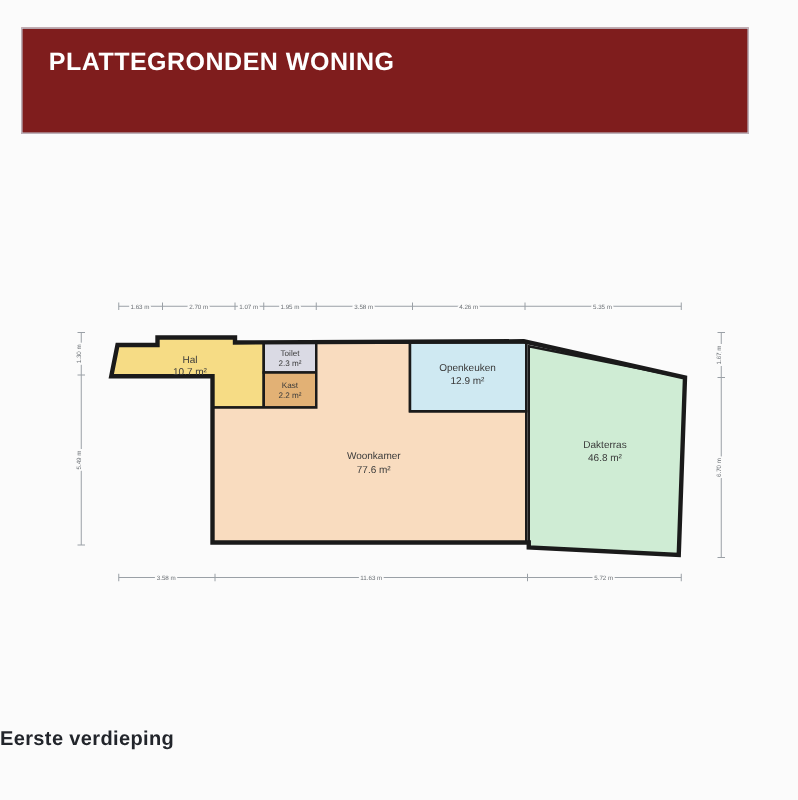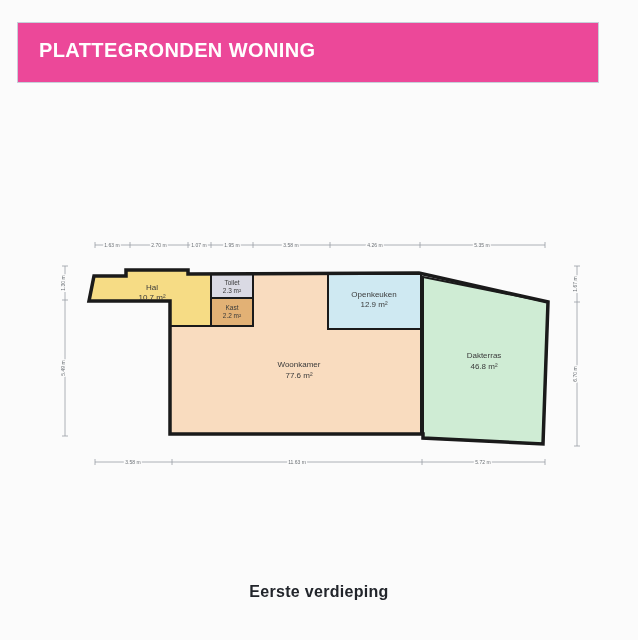--- a/index.html
+++ b/index.html
@@ -5,22 +5,22 @@
   html,body { margin:0; padding:0; }
   body {
     width:638px; height:640px;
     background:#fbfbfb;
     position:relative;
     overflow:hidden;
     font-family:"Liberation Sans", sans-serif;
   }
   .header {
     position:absolute; left:17px; top:22px;
-    width:582px; height:61px;
-    background:#ec4899;
+    width:582px; height:85px;
+    background:#7f1d1d;
     border:1px solid #c7d0da;
     box-sizing:border-box;
   }
   .header h1 {
     margin:0; padding:16px 0 0 21px;
     color:#ffffff; font-size:20px; font-weight:800;
     letter-spacing:0.4px;
   }
   svg.plan { position:absolute; left:0; top:0; }
   .room { stroke:#1a1a1a; stroke-width:2; stroke-linejoin:miter; }
@@ -31,21 +31,20 @@
   }
   .room-label.small { font-size:6.5px; }
   .dim-line { stroke:#9aa0a6; stroke-width:0.8; fill:none; }
   .dim-label {
     font-family:"Liberation Sans", sans-serif;
     font-size:5px; fill:#6b7075; text-anchor:middle;
     paint-order:stroke; stroke:#fbfbfb; stroke-width:3px;
   }
   .caption {
     position:absolute; left:0; top:583px; width:638px;
-    text-align:center;
     font-size:16px; font-weight:bold; color:#22252b;
     letter-spacing:0.3px;
   }
 </style>
 </head>
 <body>
 
 <div class="header">
   <h1>PLATTEGRONDEN WONING</h1>
 </div>

